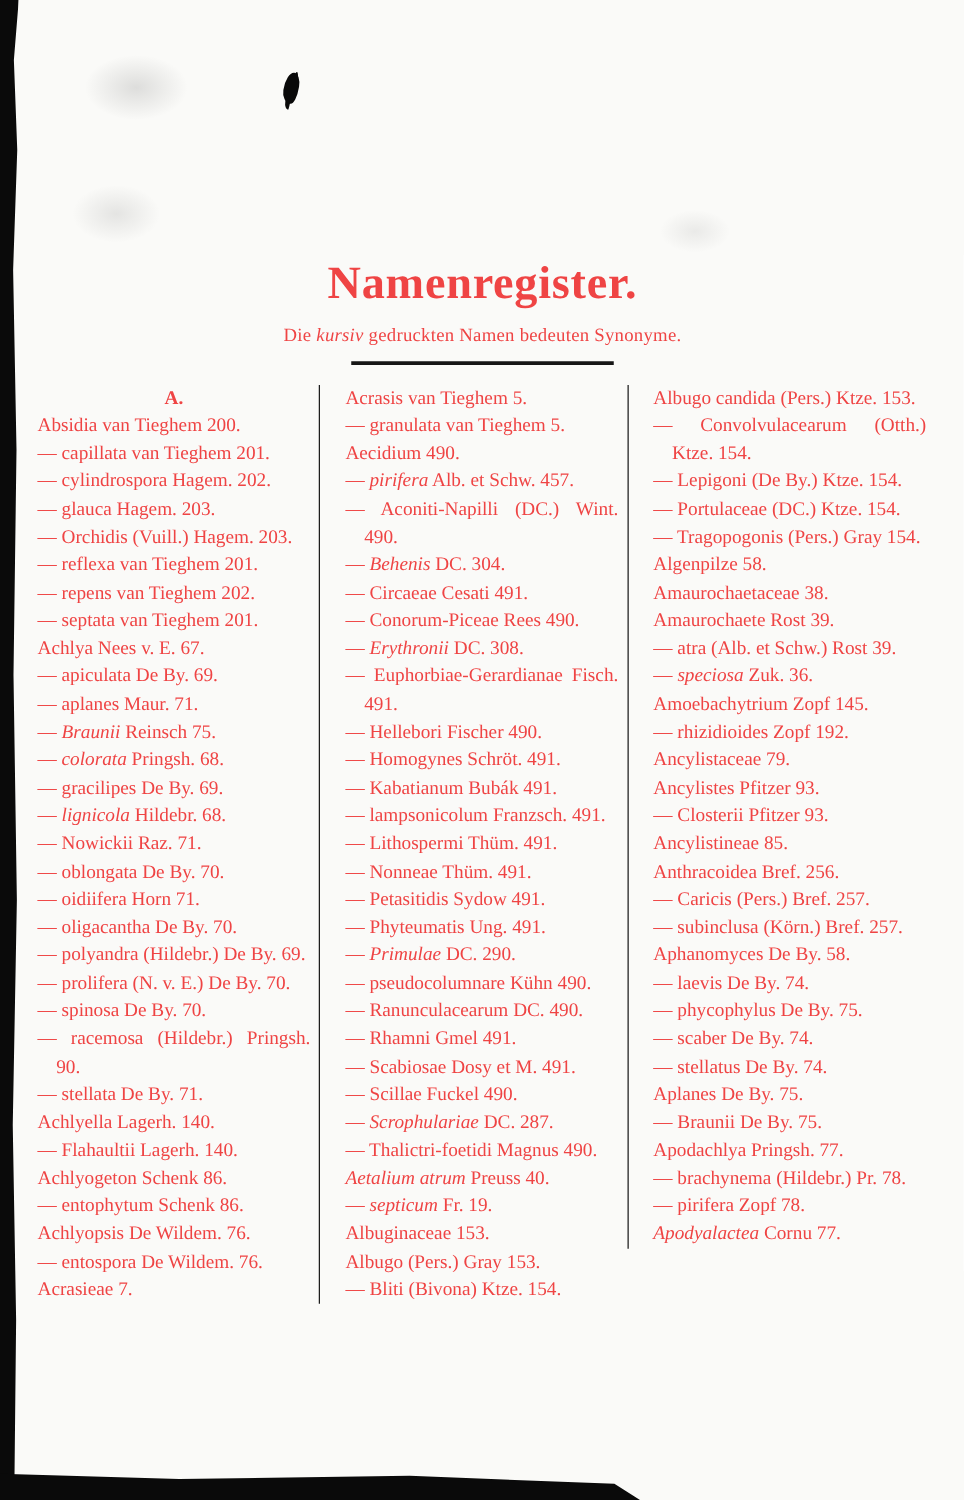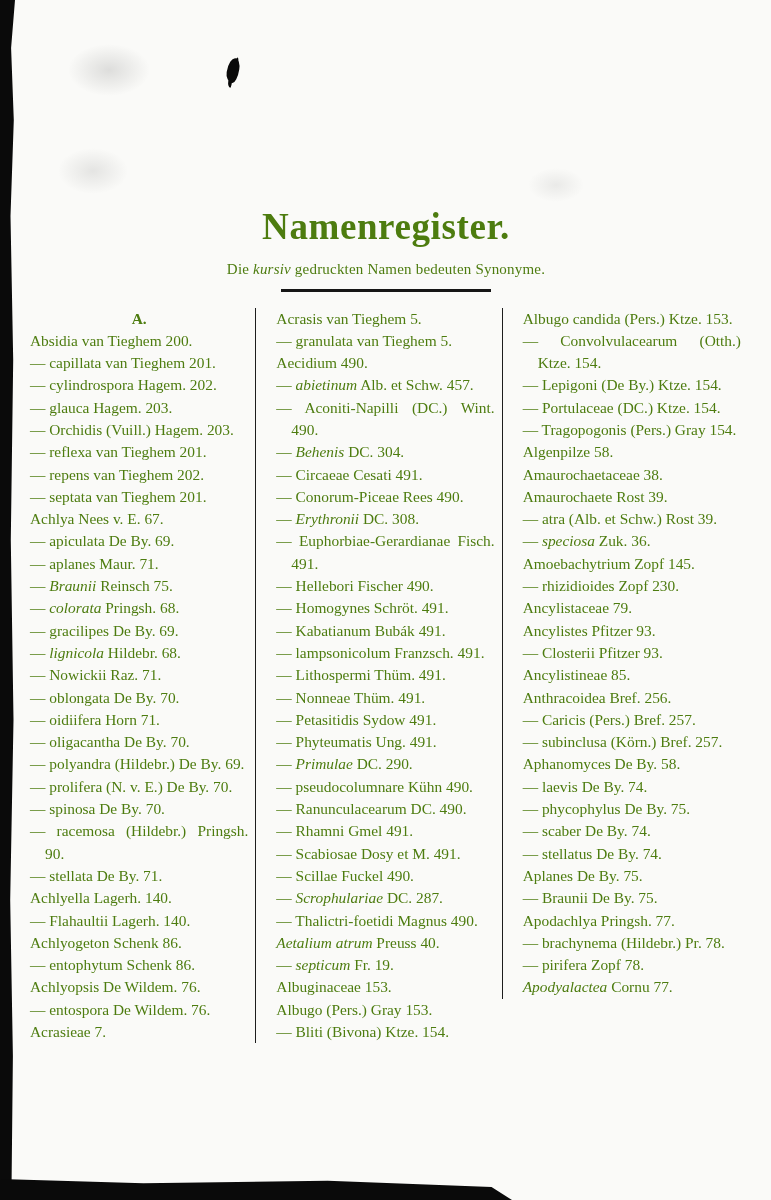--- a/index.html
+++ b/index.html
@@ -3,21 +3,21 @@
 <meta charset="utf-8">
 <style>
   html, body { margin: 0; padding: 0; background: #ffffff; }
   .page {
     position: relative;
     width: 771px;
     height: 1200px;
     background: #fafaf8;
     overflow: hidden;
     font-family: "Liberation Serif", "DejaVu Serif", serif;
-    color: #4d7c0f;
+    color: #ef4444;
   }
 
   
   .scan-left {
     position: absolute; left: 0; top: 0; width: 15px; height: 1200px;
     background: #0a0a0a;
     clip-path: polygon(0 0, 100% 0, 74% 4%, 92% 10%, 70% 18%, 88% 30%,
                        72% 45%, 90% 60%, 68% 75%, 86% 88%, 76% 100%, 0 100%);
   }
   .scan-bottom {
@@ -128,21 +128,21 @@
           <p class="entry"><span>Achlyogeton Schenk 86.</span></p>
           <p class="entry"><span>— entophytum Schenk 86.</span></p>
           <p class="entry"><span>Achlyopsis De Wildem. 76.</span></p>
           <p class="entry"><span>— entospora De Wildem. 76.</span></p>
           <p class="entry"><span>Acrasieae 7.</span></p>
         </div>
       <div class="col col-sep">
           <p class="entry"><span>Acrasis van Tieghem 5.</span></p>
           <p class="entry"><span>— granulata van Tieghem 5.</span></p>
           <p class="entry"><span>Aecidium 490.</span></p>
-          <p class="entry"><span>— </span><span class="it">abietinum</span><span> Alb. et Schw. 457.</span></p>
+          <p class="entry"><span>— </span><span class="it">pirifera</span><span> Alb. et Schw. 457.</span></p>
           <p class="entry"><span>— Aconiti-Napilli (DC.) Wint. 490.</span></p>
           <p class="entry"><span>— </span><span class="it">Behenis</span><span> DC. 304.</span></p>
           <p class="entry"><span>— Circaeae Cesati 491.</span></p>
           <p class="entry"><span>— Conorum-Piceae Rees 490.</span></p>
           <p class="entry"><span>— </span><span class="it">Erythronii</span><span> DC. 308.</span></p>
           <p class="entry"><span>— Euphorbiae-Gerardianae Fisch. 491.</span></p>
           <p class="entry"><span>— Hellebori Fischer 490.</span></p>
           <p class="entry"><span>— Homogynes Schröt. 491.</span></p>
           <p class="entry"><span>— Kabatianum Bubák 491.</span></p>
           <p class="entry"><span>— lampsonicolum Franzsch. 491.</span></p>
@@ -169,21 +169,21 @@
           <p class="entry"><span>— Convolvulacearum (Otth.) Ktze. 154.</span></p>
           <p class="entry"><span>— Lepigoni (De By.) Ktze. 154.</span></p>
           <p class="entry"><span>— Portulaceae (DC.) Ktze. 154.</span></p>
           <p class="entry"><span>— Tragopogonis (Pers.) Gray 154.</span></p>
           <p class="entry"><span>Algenpilze 58.</span></p>
           <p class="entry"><span>Amaurochaetaceae 38.</span></p>
           <p class="entry"><span>Amaurochaete Rost 39.</span></p>
           <p class="entry"><span>— atra (Alb. et Schw.) Rost 39.</span></p>
           <p class="entry"><span>— </span><span class="it">speciosa</span><span> Zuk. 36.</span></p>
           <p class="entry"><span>Amoebachytrium Zopf 145.</span></p>
-          <p class="entry"><span>— rhizidioides Zopf 230.</span></p>
+          <p class="entry"><span>— rhizidioides Zopf 192.</span></p>
           <p class="entry"><span>Ancylistaceae 79.</span></p>
           <p class="entry"><span>Ancylistes Pfitzer 93.</span></p>
           <p class="entry"><span>— Closterii Pfitzer 93.</span></p>
           <p class="entry"><span>Ancylistineae 85.</span></p>
           <p class="entry"><span>Anthracoidea Bref. 256.</span></p>
           <p class="entry"><span>— Caricis (Pers.) Bref. 257.</span></p>
           <p class="entry"><span>— subinclusa (Körn.) Bref. 257.</span></p>
           <p class="entry"><span>Aphanomyces De By. 58.</span></p>
           <p class="entry"><span>— laevis De By. 74.</span></p>
           <p class="entry"><span>— phycophylus De By. 75.</span></p>

